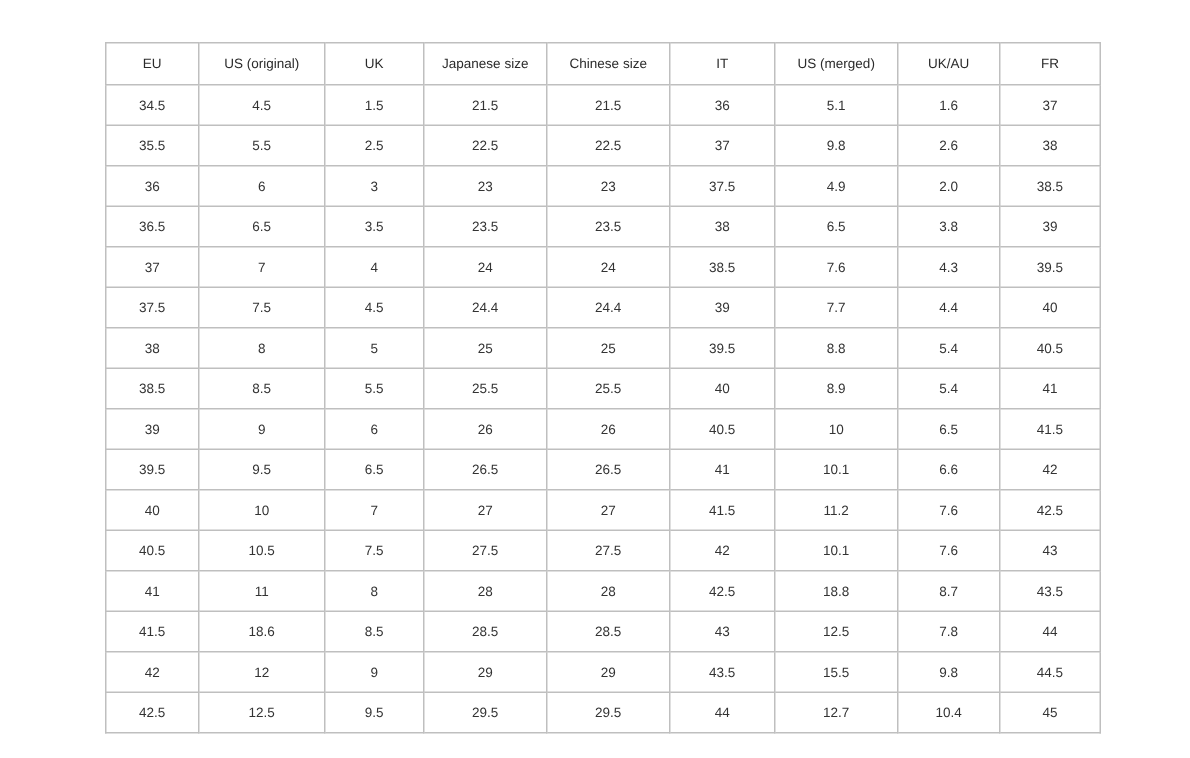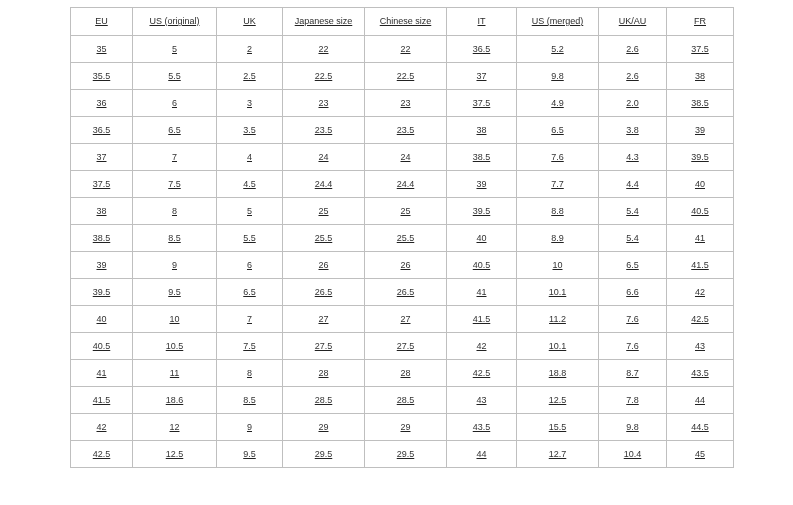--- a/index.html
+++ b/index.html
@@ -12,22 +12,21 @@
     height: 505px;
     font-family: "Liberation Sans", sans-serif;
     color: #222222;
     overflow: hidden;
   }
   .page {
     position: relative;
     width: 657px;
     height: 505px;
     box-sizing: border-box;
-    padding: 7px 70px 0 70px;
-    text-decoration: underline;
+    padding: 28px 70px 0 70px;
   }
   table.size-table {
     border-collapse: collapse;
     width: 653px;
     table-layout: fixed;
     margin: 0 auto;
   }
   table.size-table th,
   table.size-table td {
     border: 1px solid #bfbfbf;
@@ -81,29 +80,29 @@
         <th>Japanese size</th>
         <th>Chinese size</th>
         <th>IT</th>
         <th>US (merged)</th>
         <th>UK/AU</th>
         <th>FR</th>
       </tr>
     </thead>
     <tbody>
       <tr>
-        <td>35</td>
-        <td>5</td>
-        <td>2</td>
-        <td>22</td>
-        <td>22</td>
-        <td>36.5</td>
-        <td>5.2</td>
-        <td>2.6</td>
-        <td>37.5</td>
+        <td>34.5</td>
+        <td>4.5</td>
+        <td>1.5</td>
+        <td>21.5</td>
+        <td>21.5</td>
+        <td>36</td>
+        <td>5.1</td>
+        <td>1.6</td>
+        <td>37</td>
       </tr>
       <tr>
         <td>35.5</td>
         <td>5.5</td>
         <td>2.5</td>
         <td>22.5</td>
         <td>22.5</td>
         <td>37</td>
         <td>9.8</td>
         <td>2.6</td>

